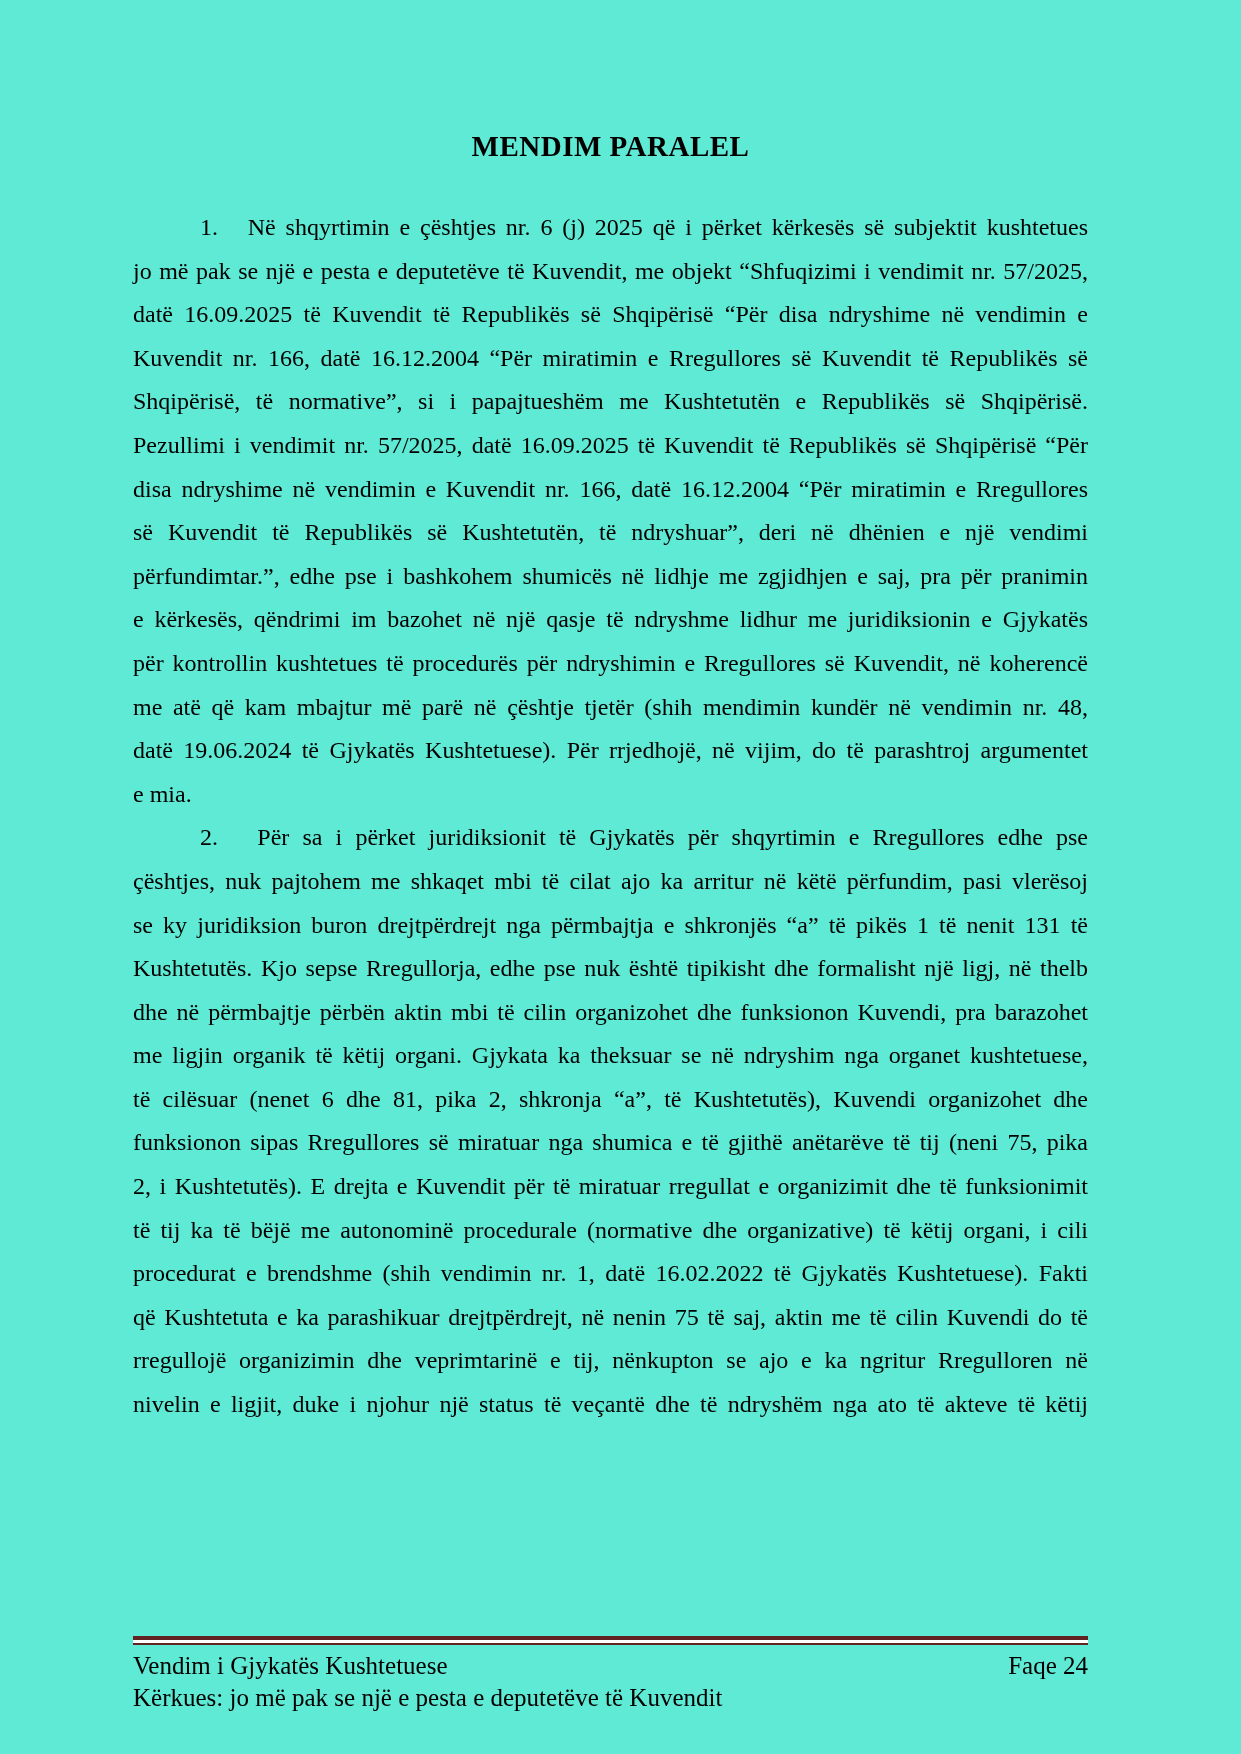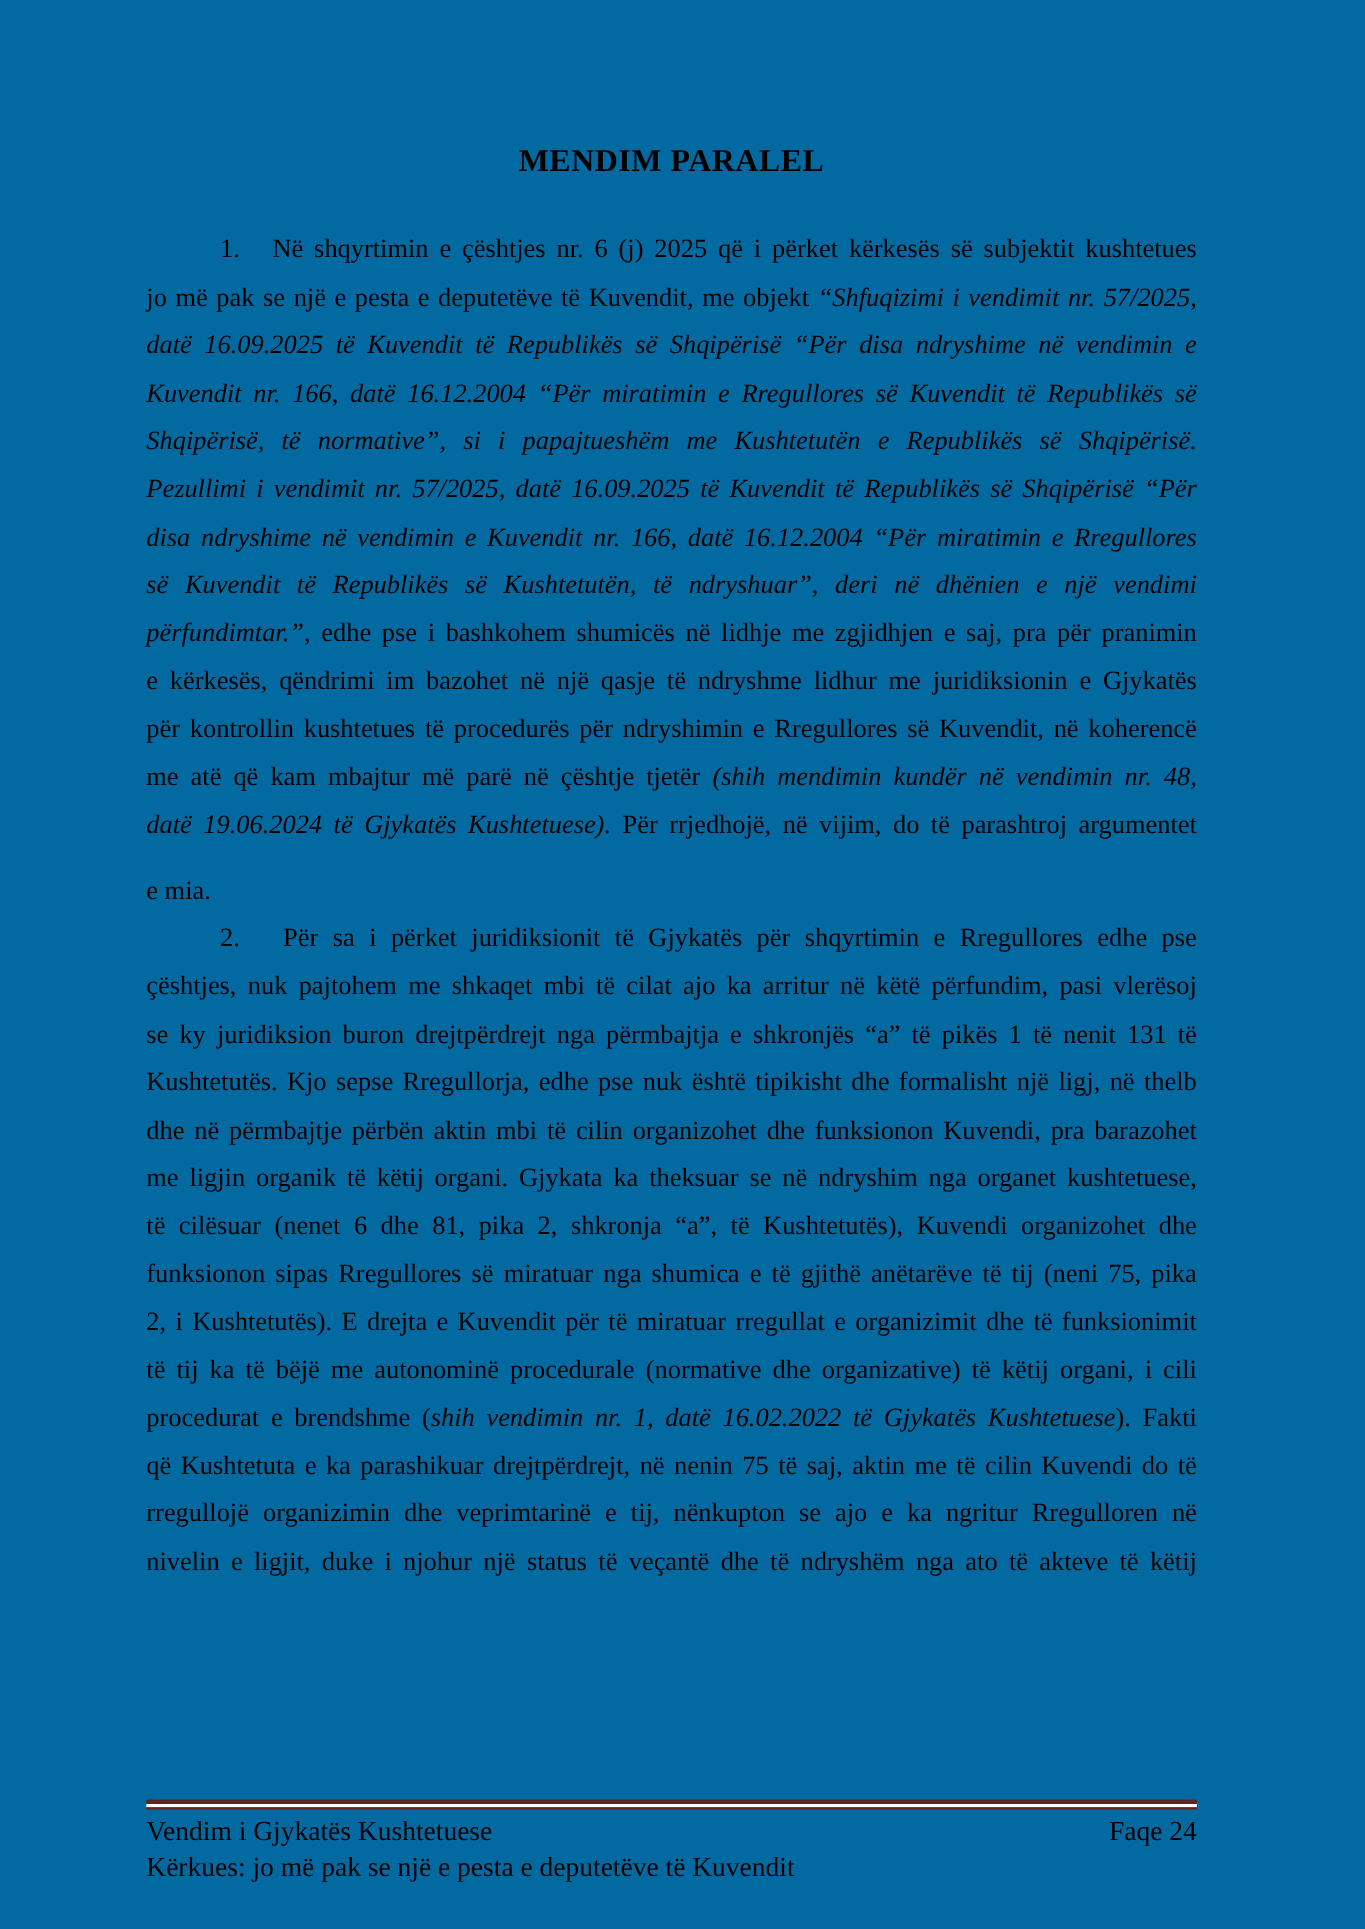--- a/index.html
+++ b/index.html
@@ -1,21 +1,21 @@
 <!DOCTYPE html>
 <html><head>
 <meta charset="utf-8">
 <style>
   * { margin: 0; padding: 0; box-sizing: border-box; }
   html, body { background: #888; }
   .page {
     position: relative;
     width: 1241px;
     height: 1754px;
-    background: #0369a1;
+    background: #5eead4;
     margin: 0 auto;
     font-family: "Liberation Serif", "DejaVu Serif", serif;
     color: #000000;
     overflow: hidden;
   }
   .textblock {
     position: absolute;
     left: 133px;
     width: 955px;
   }
@@ -33,26 +33,25 @@
   .para .line {
     height: 43.6px;
     line-height: 43.6px;
     text-align: justify;
     text-align-last: justify;
     white-space: normal;
   }
   .para .line.nojust {
     text-align: right;
     text-align-last: left;
-    margin-top: 16px;
   }
   .para .line.indent {
     text-indent: 67px;
   }
-  .it { font-style: italic; }
+  .it { }
   .rg { font-style: normal; }
   .footer {
     position: absolute;
     left: 133px;
     width: 955px;
     top: 1636px;
   }
   .footer-rule-thick {
     height: 4px;
     width: 100%;

